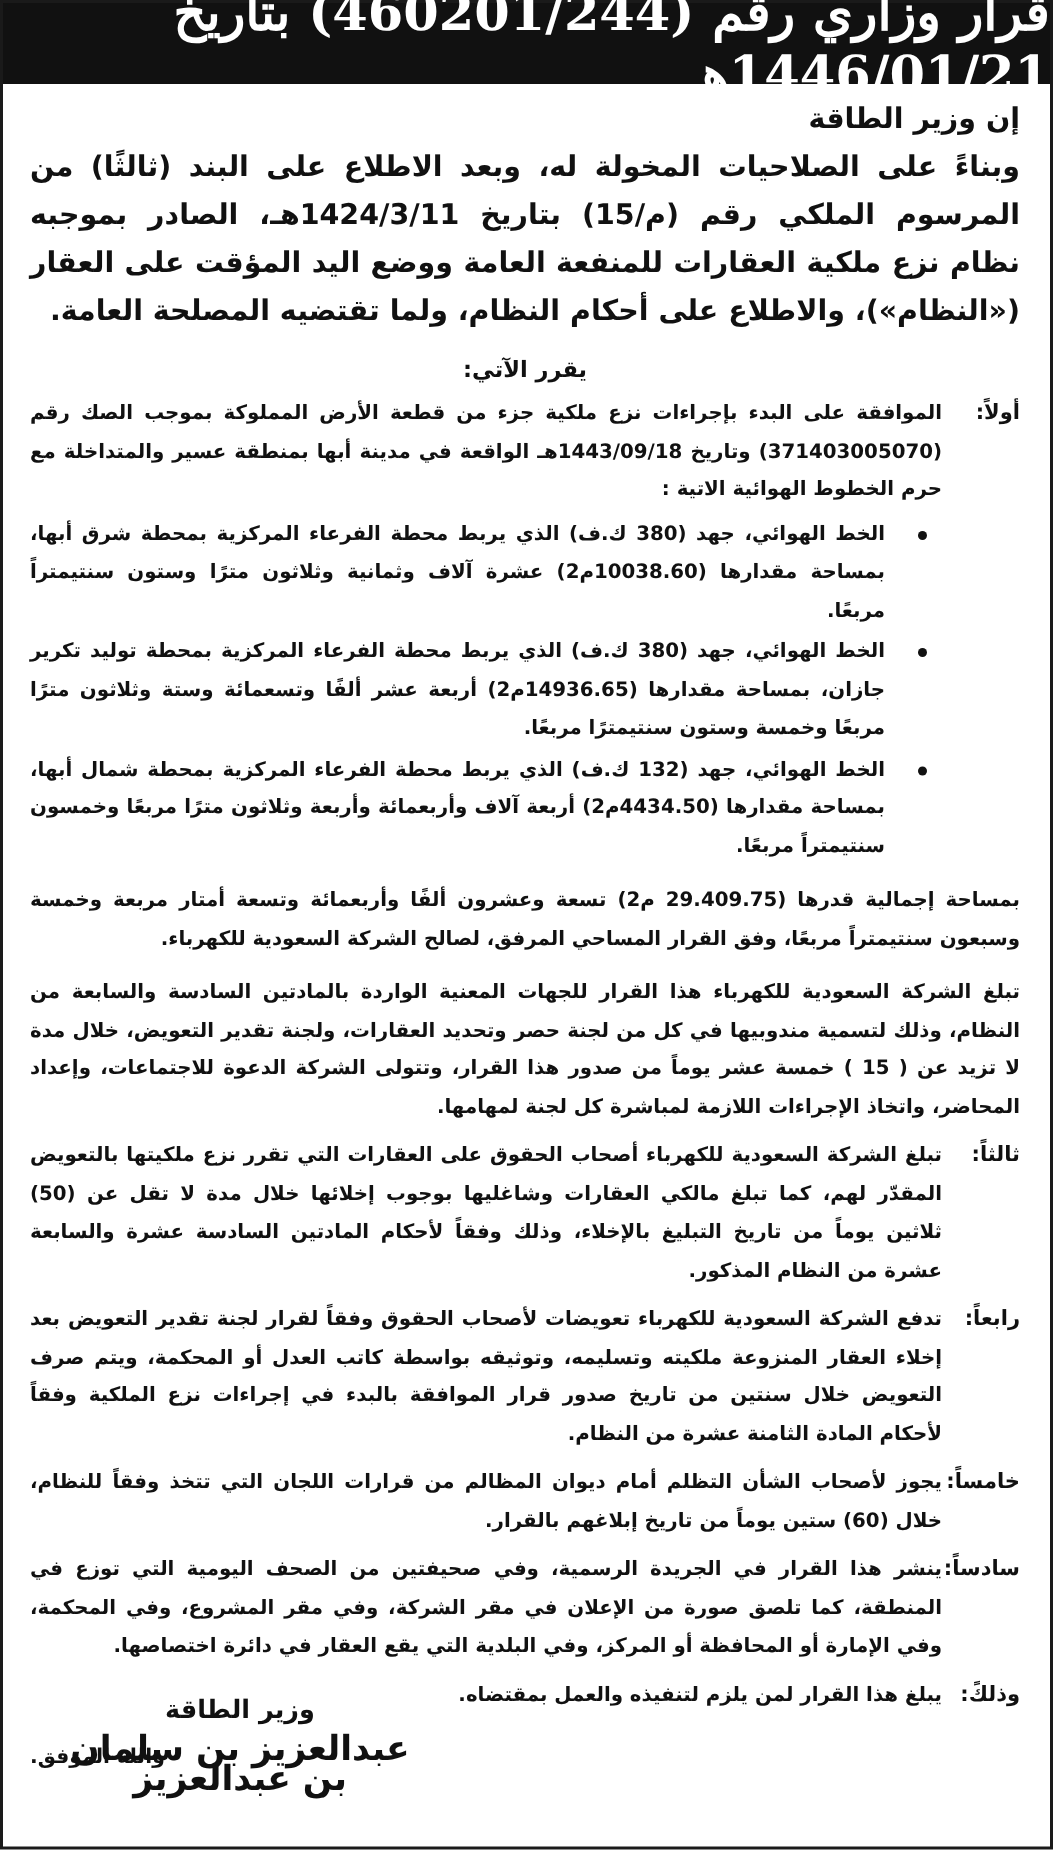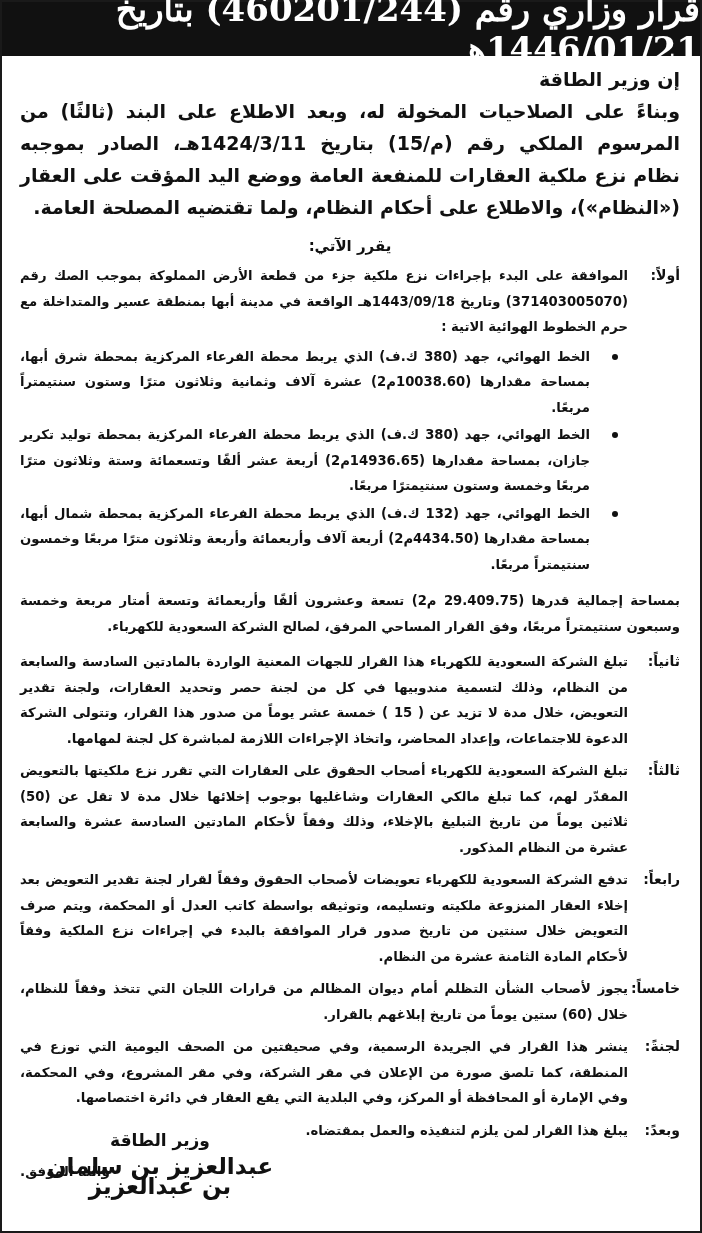--- a/index.html
+++ b/index.html
@@ -62,21 +62,20 @@
       <ul class="bullets">
         <li><span class="dot"></span><span>الخط الهوائي، جهد (380 ك.ف) الذي يربط محطة الفرعاء المركزية بمحطة شرق أبها، بمساحة مقدارها (10038.60م2) عشرة آلاف وثمانية وثلاثون مترًا وستون سنتيمتراً مربعًا.</span></li>
         <li><span class="dot"></span><span>الخط الهوائي، جهد (380 ك.ف) الذي يربط محطة الفرعاء المركزية بمحطة توليد تكرير جازان، بمساحة مقدارها (14936.65م2) أربعة عشر ألفًا وتسعمائة وستة وثلاثون مترًا مربعًا وخمسة وستون سنتيمترًا مربعًا.</span></li>
         <li><span class="dot"></span><span>الخط الهوائي، جهد (132 ك.ف) الذي يربط محطة الفرعاء المركزية بمحطة شمال أبها، بمساحة مقدارها (4434.50م2) أربعة آلاف وأربعمائة وأربعة وثلاثون مترًا مربعًا وخمسون سنتيمتراً مربعًا.</span></li>
       </ul>
     </div>
   </div>
   <p class="total">بمساحة إجمالية قدرها (29.409.75 م2) تسعة وعشرون ألفًا وأربعمائة وتسعة أمتار مربعة وخمسة وسبعون سنتيمتراً مربعًا، وفق القرار المساحي المرفق، لصالح الشركة السعودية للكهرباء.</p>
 
   <div class="article">
-    <div class="label">ثانياً:</div>
     <div class="body">
         <p>تبلغ الشركة السعودية للكهرباء هذا القرار للجهات المعنية الواردة بالمادتين السادسة والسابعة من النظام، وذلك لتسمية مندوبيها في كل من لجنة حصر وتحديد العقارات، ولجنة تقدير التعويض، خلال مدة لا تزيد عن ( 15 ) خمسة عشر يوماً من صدور هذا القرار، وتتولى الشركة الدعوة للاجتماعات، وإعداد المحاضر، واتخاذ الإجراءات اللازمة لمباشرة كل لجنة لمهامها.</p>
       </div>
   </div>
 
   <div class="article">
     <div class="label">ثالثاً:</div>
     <div class="body">
         <p>تبلغ الشركة السعودية للكهرباء أصحاب الحقوق على العقارات التي تقرر نزع ملكيتها بالتعويض المقدّر لهم، كما تبلغ مالكي العقارات وشاغليها بوجوب إخلائها خلال مدة لا تقل عن (50) ثلاثين يوماً من تاريخ التبليغ بالإخلاء، وذلك وفقاً لأحكام المادتين السادسة عشرة والسابعة عشرة من النظام المذكور.</p>
       </div>
@@ -90,28 +89,28 @@
   </div>
 
   <div class="article">
     <div class="label">خامساً:</div>
     <div class="body">
         <p>يجوز لأصحاب الشأن التظلم أمام ديوان المظالم من قرارات اللجان التي تتخذ وفقاً للنظام، خلال (60) ستين يوماً من تاريخ إبلاغهم بالقرار.</p>
       </div>
   </div>
 
   <div class="article">
-    <div class="label">لجنةً:</div>
+    <div class="label">سادساً:</div>
     <div class="body">
         <p>ينشر هذا القرار في الجريدة الرسمية، وفي صحيفتين من الصحف اليومية التي توزع في المنطقة، كما تلصق صورة من الإعلان في مقر الشركة، وفي مقر المشروع، وفي المحكمة، وفي الإمارة أو المحافظة أو المركز، وفي البلدية التي يقع العقار في دائرة اختصاصها.</p>
       </div>
   </div>
 
   <div class="article">
-    <div class="label">وبعدً:</div>
+    <div class="label">وذلكً:</div>
     <div class="body">
         <p>يبلغ هذا القرار لمن يلزم لتنفيذه والعمل بمقتضاه.</p>
       </div>
   </div>
 
   <div class="closing">والله الموفق.</div>
 </div>
 
 <div class="sign-block">
   <div class="title">وزير الطاقة</div>

